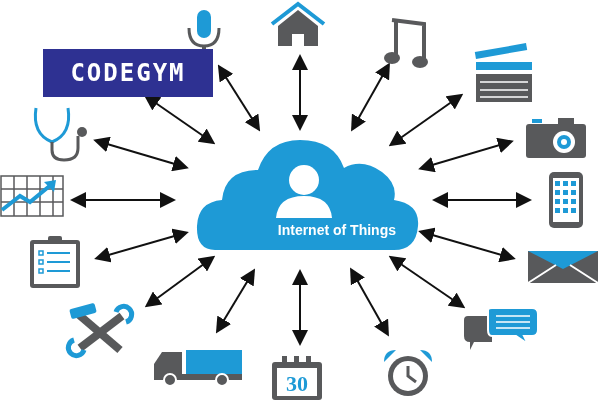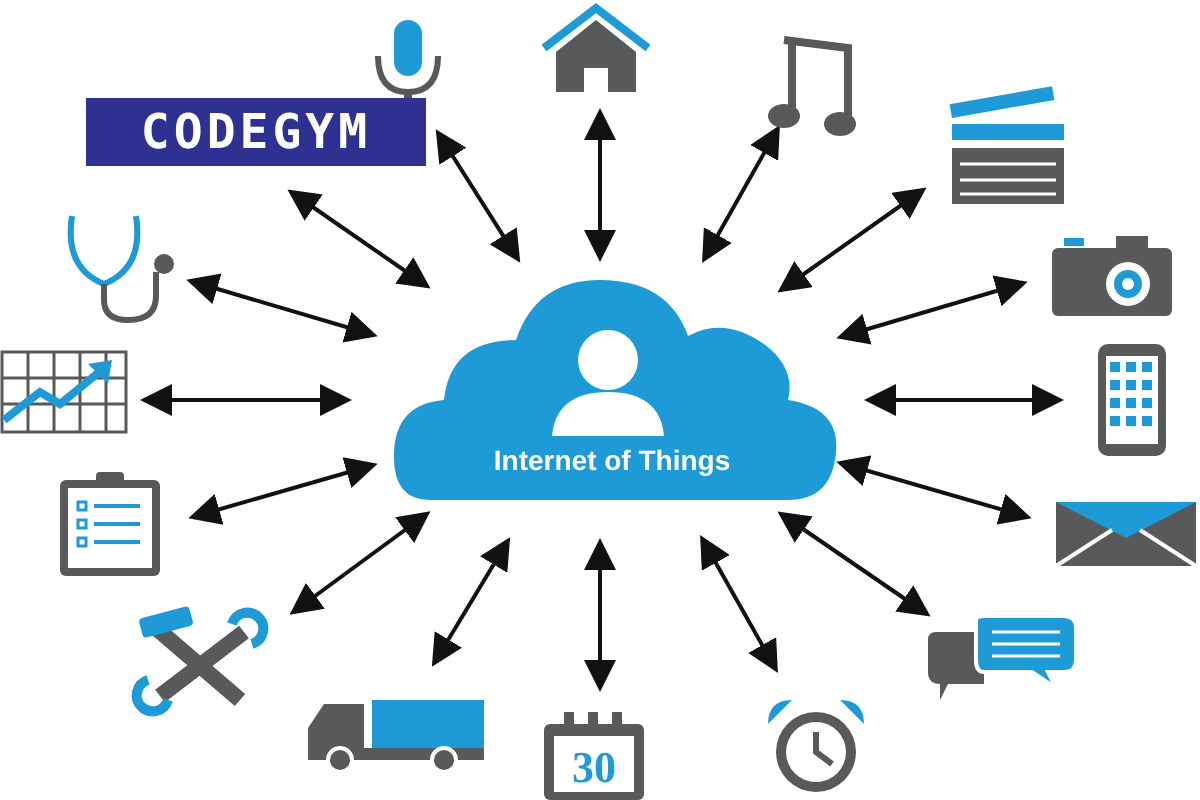--- a/index.html
+++ b/index.html
@@ -1,20 +1,20 @@
 <!DOCTYPE html>
 <html><head>
 <meta charset="utf-8">
 <style>
   html,body{margin:0;padding:0;background:#fff;}
   body{width:600px;height:400px;position:relative;overflow:hidden;font-family:"DejaVu Sans",sans-serif;}
   svg.canvas{position:absolute;left:0;top:0;}
-  .logo{position:absolute;left:43px;top:49px;width:170px;height:34px;background:#2e3192;display:flex;align-items:center;justify-content:center;}
+  .logo{position:absolute;left:43px;top:49px;width:170px;height:48px;background:#2e3192;display:flex;align-items:center;justify-content:center;}
   .logo span{color:#fff;font-family:"DejaVu Sans Mono",monospace;font-weight:bold;font-size:24px;letter-spacing:2px;}
-  .cloud-label{position:absolute;left:216px;top:222px;width:180px;text-align:center;color:#fff;font-family:"Liberation Sans",sans-serif;font-weight:bold;font-size:14px;}
+  .cloud-label{position:absolute;left:216px;top:222px;width:180px;text-align:right;color:#fff;font-family:"Liberation Sans",sans-serif;font-weight:bold;font-size:14px;}
 </style>
 </head>
 <body>
 
 <svg class="canvas" width="600" height="400" viewBox="0 0 600 400">
   <defs>
     <marker id="ah" markerWidth="8" markerHeight="8" refX="6" refY="4" orient="auto-start-reverse">
       <path d="M0,0 L8,4 L0,8 Z" fill="#111"></path>
     </marker>
   </defs>

